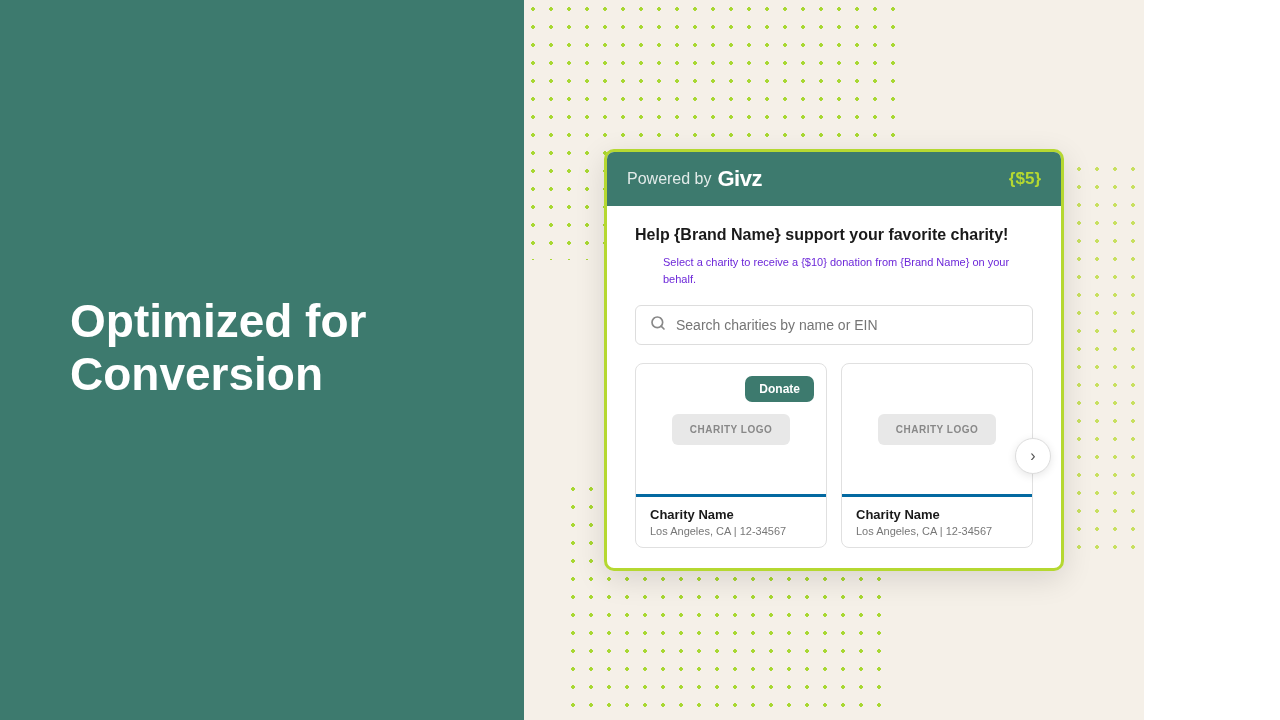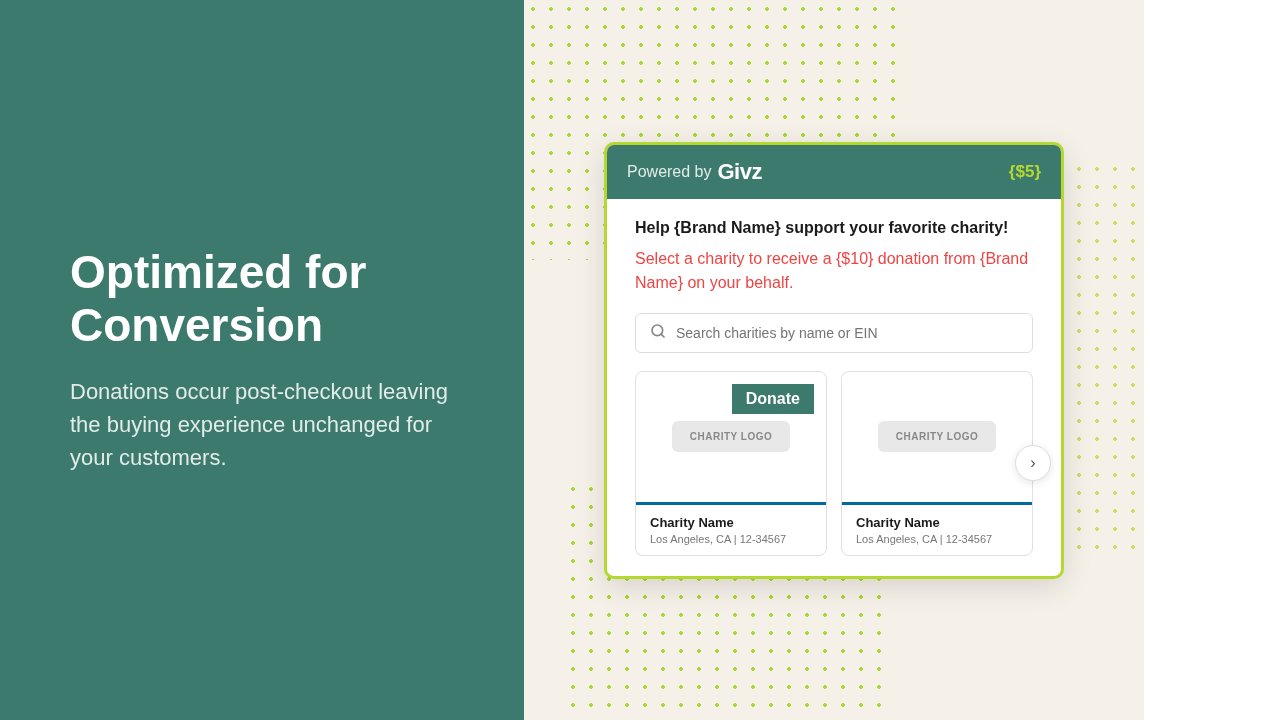--- a/index.html
+++ b/index.html
@@ -122,24 +122,25 @@
     .widget-body {
       padding: 20px 28px;
     }
     .widget-headline {
       font-size: 16px;
       font-weight: 700;
       color: #1a1a1a;
       margin-bottom: 10px;
     }
     .widget-description {
-      font-size: 16px;
-      color: #ef4444;
+      font-size: 11px;
+      color: #6d28d9;
       line-height: 1.5;
       margin-bottom: 18px;
+      margin-left: 28px;
     }
 
     
     .search-container {
       display: flex;
       align-items: center;
       border: 1.5px solid #ddd;
       border-radius: 6px;
       padding: 9px 14px;
       margin-bottom: 18px;
@@ -193,23 +194,23 @@
       letter-spacing: 0.5px;
       text-transform: uppercase;
     }
     .donate-btn {
       position: absolute;
       top: 12px;
       right: 12px;
       background-color: #3d7a6e;
       color: #ffffff;
       border: none;
-      border-radius: 0;
+      border-radius: 7px;
       padding: 6px 14px;
-      font-size: 16px;
+      font-size: 12px;
       font-weight: 600;
       cursor: pointer;
     }
     .charity-info {
       padding: 10px 14px;
       border-top: 3px solid #0369a1;
     }
     .charity-name {
       font-size: 13px;
       font-weight: 700;
@@ -240,21 +241,20 @@
       color: #555;
       z-index: 3;
       box-shadow: 0 2px 8px rgba(0,0,0,0.1);
     }
   </style>
 </head>
 <body>
 
 <div class="left-panel">
   <h1 class="left-title">Optimized for Conversion</h1>
-  <p class="left-subtitle">Donations occur post-checkout leaving the buying experience unchanged for your customers.</p>
 </div>
 
 <div class="right-panel">
 
   <div class="dots-top-left"></div>
   <div class="dots-bottom-left"></div>
   <div class="dots-right"></div>
 
   <div class="widget-card">
 

